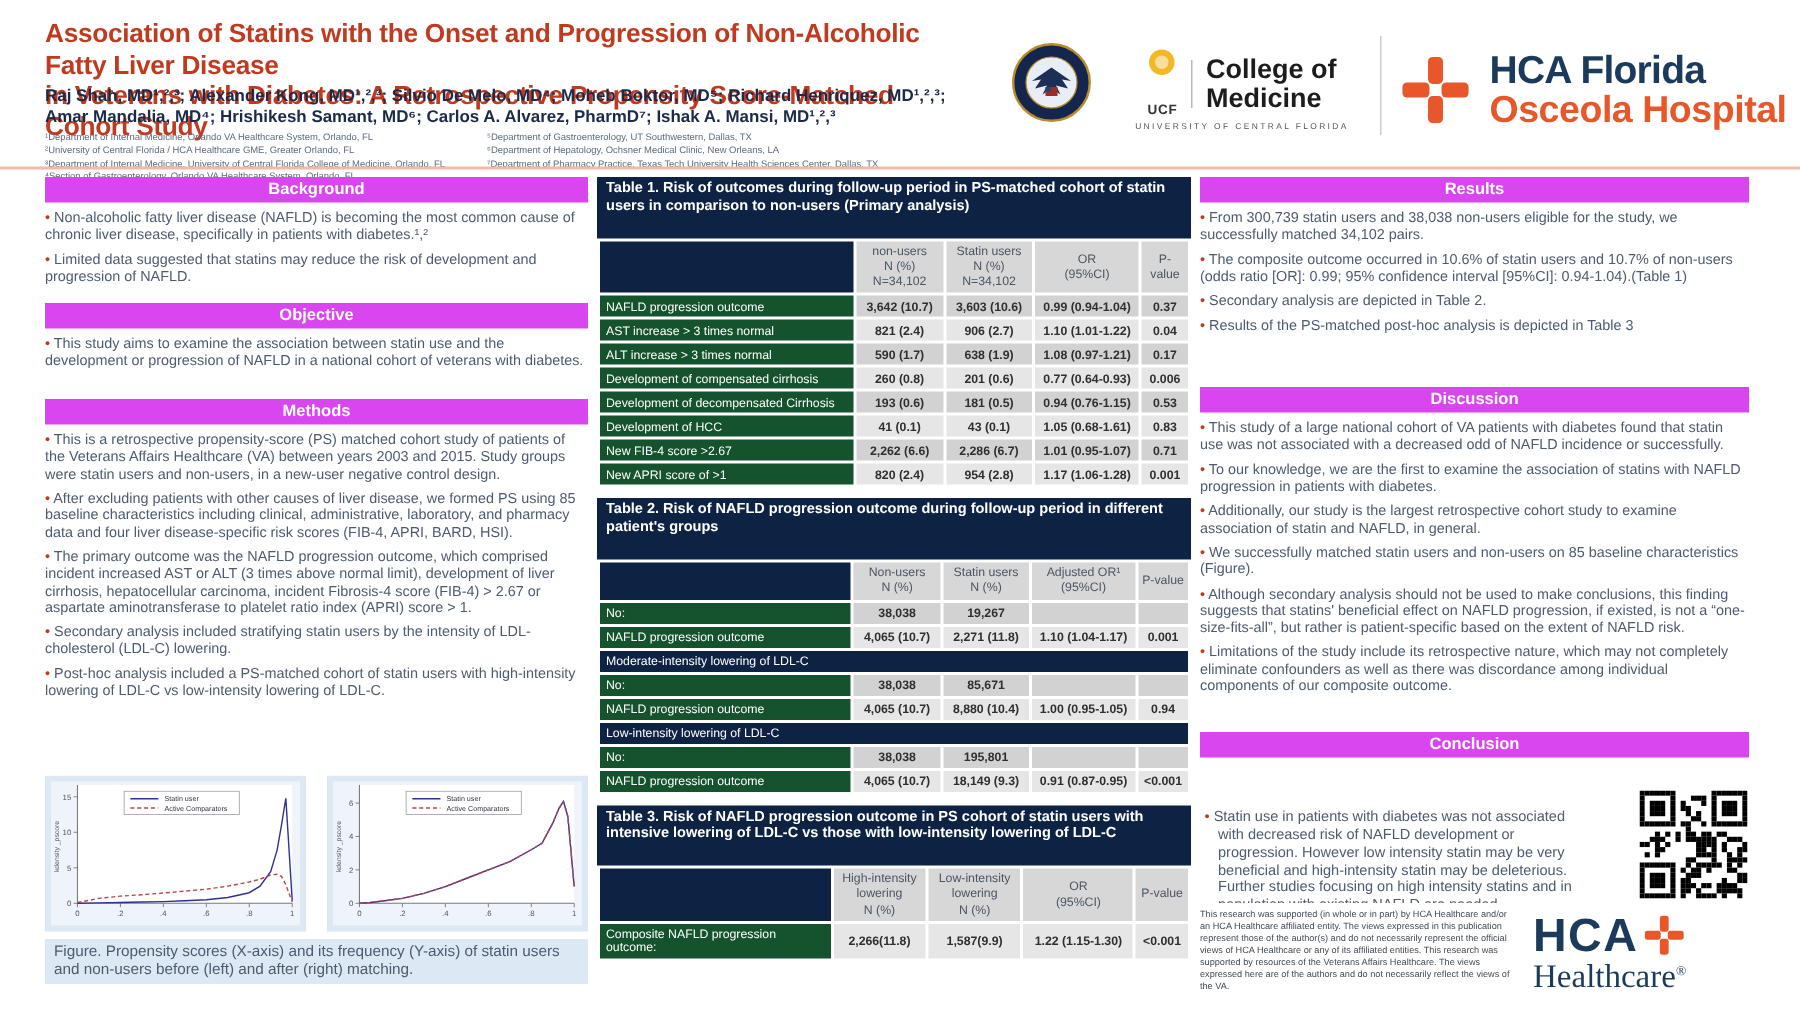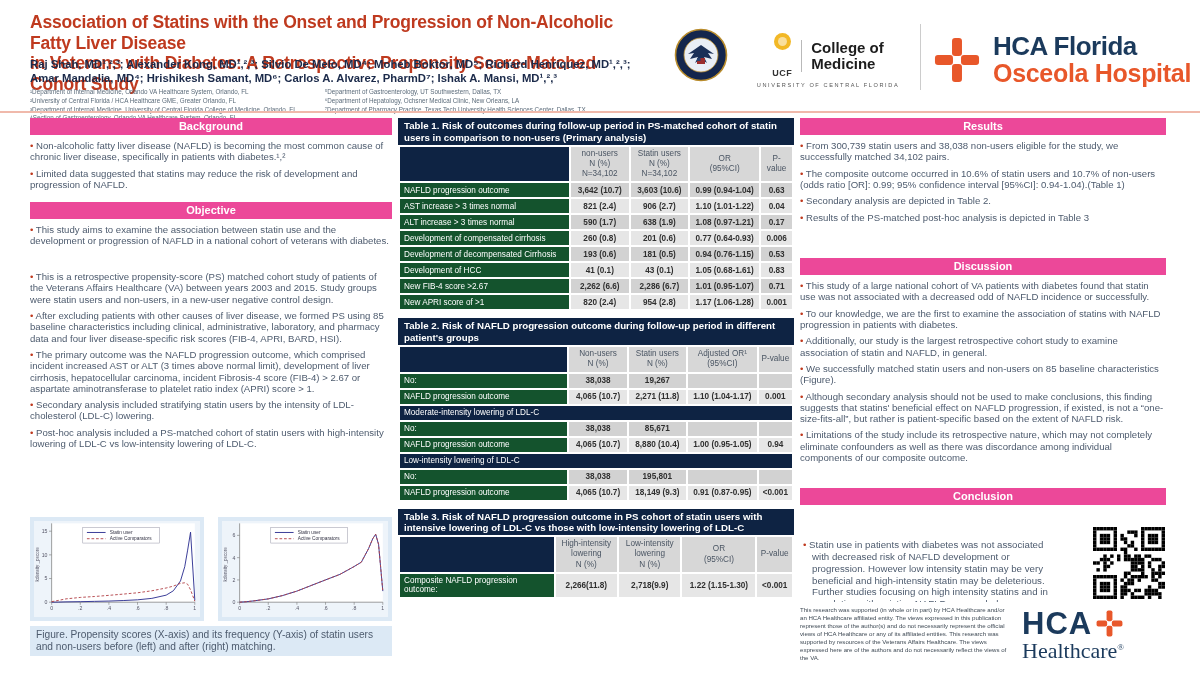--- a/index.html
+++ b/index.html
@@ -16,46 +16,46 @@
   .hdr-line{position:absolute;left:0;top:111px;width:1200px;height:2px;background:#f0b9ab;}
   .va-seal{position:absolute;left:674px;top:28px;width:54px;height:54px;}
   .ucf{position:absolute;left:748px;top:33px;width:160px;text-align:center;}
   .ucf-row{display:flex;align-items:center;justify-content:center;gap:9px;}
   .ucf-left{display:flex;flex-direction:column;align-items:center;gap:18px;}
   .ucf-circle{width:17px;height:17px;border-radius:50%;background:#f2b826;position:relative;}
   .ucf-circle:after{content:"";position:absolute;left:4px;top:4px;width:9px;height:9px;
         border-radius:50%;background:#fff;opacity:.55;}
   .ucf-abbr{font-size:9px;font-weight:bold;color:#333;letter-spacing:.5px;}
   .ucf-div{width:1px;height:32px;background:#b9b9b9;}
-  .ucf-name{text-align:left;color:#1c1c1c;font-weight:bold;font-size:15px;line-height:1.05;}
+  .ucf-name{text-align:left;color:#1c1c1c;font-weight:bold;font-size:18px;line-height:1.05;}
   .ucf-sub{margin-top:4px;font-size:5.6px;letter-spacing:1.6px;color:#555;}
   .logo-div{position:absolute;left:920px;top:24px;width:1px;height:66px;background:#ccc;}
   .hca-fl{position:absolute;left:934px;top:33px;display:flex;align-items:center;gap:13px;}
   .hca-fl-text .l1{color:#1b3a5c;font-weight:bold;font-size:26px;line-height:1.05;letter-spacing:-0.5px;}
   .hca-fl-text .l2{color:#e8572a;font-weight:bold;font-size:25px;line-height:1.1;letter-spacing:-0.3px;}
   .cross{display:block;}
   
-  .sec-h{background:#ec4899;color:#fff;font-weight:bold;font-size:11px;text-align:center;
+  .sec-h{background:#d946ef;color:#fff;font-weight:bold;font-size:11px;text-align:center;
          padding:2px 0 3px;}
   .bullet{font-size:9.6px;color:#4d5b6e;line-height:1.18;margin-top:5px;}
   .bullet:before{content:"•  ";color:#bf3a1f;}
   
   .blk{position:absolute;overflow:hidden;}
   #bg-sec{left:30px;top:118px;width:362px;height:82px;}
   #obj-sec{left:30px;top:202px;width:362px;height:62px;}
   #met-sec{left:30px;top:266px;width:362px;height:248px;}
   #fig-sec{left:30px;top:517px;width:362px;height:152px;}
   .fig-panels{display:flex;gap:14px;}
   .fig-panel{background:#dce9f5;padding:4px;}
   .density-chart{display:block;width:166px;height:96px;background:#eef4fa;}
   .fig-caption{background:#dce9f5;color:#4d5b6e;font-size:10.2px;line-height:1.2;
                padding:3px 6px;margin-top:5px;}
   #mid-col{left:398px;top:118px;width:396px;height:557px;}
   .tab-title{background:#0e2343;color:#fff;font-weight:bold;font-size:9.7px;
-             padding:2px 6px 1px;line-height:1.22;}
+             padding:2px 6px 15px;line-height:1.22;}
   table.dtab{width:100%;border-collapse:separate;border-spacing:2px;margin-bottom:7px;}
   table.dtab th{background:#d7d7d7;color:#4a5563;font-weight:normal;font-size:8.2px;
         text-align:center;white-space:pre-line;vertical-align:middle;padding:2px 2px;line-height:1.25;}
   table.dtab th.corner{background:#0e2343;}
   table.dtab td{font-size:8.2px;padding:2.5px 4px;}
   td.lbl{background:#14532d;color:#fff;text-align:left;}
   td.lbl.ind{}
   td.val{text-align:center;font-weight:bold;color:#2f2f2f;}
   tr.odd td.val{background:#d2d2d2;}
   tr.even td.val{background:#e6e6e6;}
@@ -153,20 +153,21 @@
     <div class="bullet">Non-alcoholic fatty liver disease (NAFLD) is becoming the most common cause of chronic liver disease, specifically in patients with diabetes.¹,²</div>
     <div class="bullet">Limited data suggested that statins may reduce the risk of development and progression of NAFLD.</div>
   </div>
 
   <div class="blk" id="obj-sec">
     <div class="sec-h">Objective</div>
     <div class="bullet">This study aims to examine the association between statin use and the development or progression of NAFLD in a national cohort of veterans with diabetes.</div>
   </div>
 
   <div class="blk" id="met-sec">
+    <div class="sec-h">Methods</div>
     <div class="bullet">This is a retrospective propensity-score (PS) matched cohort study of patients of the Veterans Affairs Healthcare (VA) between years 2003 and 2015. Study groups were statin users and non-users, in a new-user negative control design.</div>
     <div class="bullet">After excluding patients with other causes of liver disease, we formed PS using 85 baseline characteristics including clinical, administrative, laboratory, and pharmacy data and four liver disease-specific risk scores (FIB-4, APRI, BARD, HSI).</div>
     <div class="bullet">The primary outcome was the NAFLD progression outcome, which comprised incident increased AST or ALT (3 times above normal limit), development of liver cirrhosis, hepatocellular carcinoma, incident Fibrosis-4 score (FIB-4) &gt; 2.67 or aspartate aminotransferase to platelet ratio index (APRI) score &gt; 1.</div>
     <div class="bullet">Secondary analysis included stratifying statin users by the intensity of LDL-cholesterol (LDL-C) lowering.</div>
     <div class="bullet">Post-hoc analysis included a PS-matched cohort of statin users with high-intensity lowering of LDL-C vs low-intensity lowering of LDL-C.</div>
   </div>
 
   <div class="blk" id="fig-sec">
     <div class="fig-panels">
       <div class="fig-panel">
@@ -269,21 +270,21 @@
 (95%CI)</th>
           <th>P-value</th>
         </tr>
       </thead>
       <tbody>
         <tr class="odd">
           <td class="lbl">NAFLD progression outcome</td>
           <td class="val">3,642 (10.7)</td>
           <td class="val">3,603 (10.6)</td>
           <td class="val">0.99 (0.94-1.04)</td>
-          <td class="val">0.63</td>
+          <td class="val">0.37</td>
         </tr>
         <tr class="even">
           <td class="lbl ind">AST increase &gt; 3 times normal</td>
           <td class="val">821 (2.4)</td>
           <td class="val">906 (2.7)</td>
           <td class="val">1.10 (1.01-1.22)</td>
           <td class="val">0.04</td>
         </tr>
         <tr class="odd">
           <td class="lbl ind">ALT increase &gt; 3 times normal</td>
@@ -423,21 +424,21 @@
 N (%)</th>
           <th>OR
 (95%CI)</th>
           <th>P-value</th>
         </tr>
       </thead>
       <tbody>
         <tr class="even">
           <td class="lbl">Composite NAFLD progression outcome:</td>
           <td class="val">2,266(11.8)</td>
-          <td class="val">2,718(9.9)</td>
+          <td class="val">1,587(9.9)</td>
           <td class="val">1.22 (1.15-1.30)</td>
           <td class="val">&lt;0.001</td>
         </tr>
       </tbody>
     </table>
   </div>
 
   <div class="blk" id="res-sec">
     <div class="sec-h">Results</div>
     <div class="bullet">From 300,739 statin users and 38,038 non-users eligible for the study, we successfully matched 34,102 pairs.</div>

